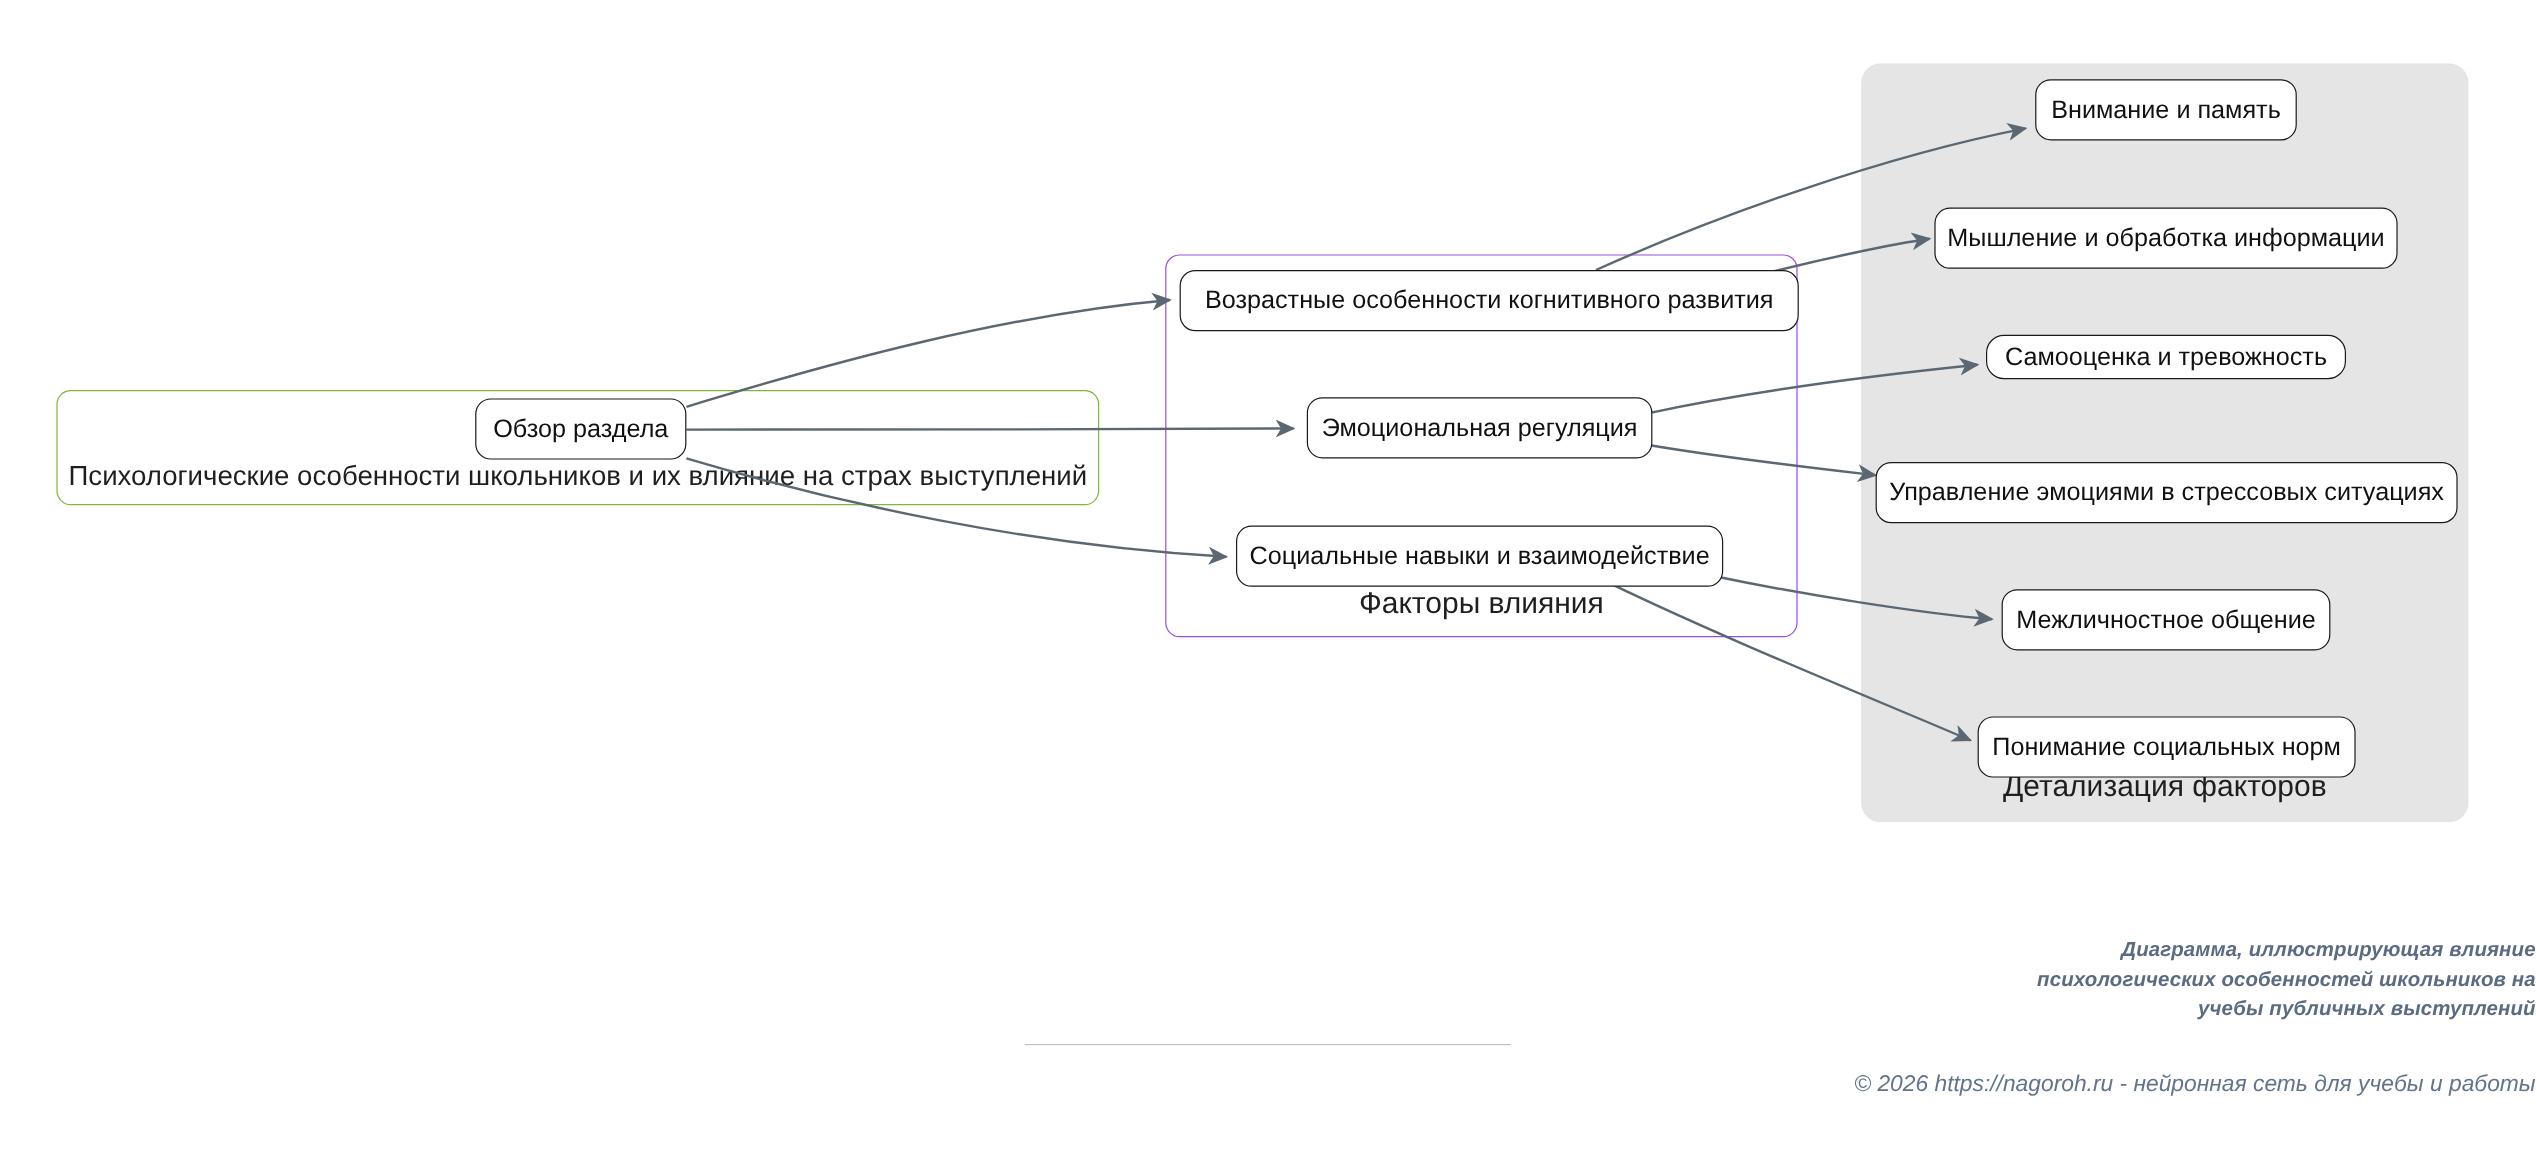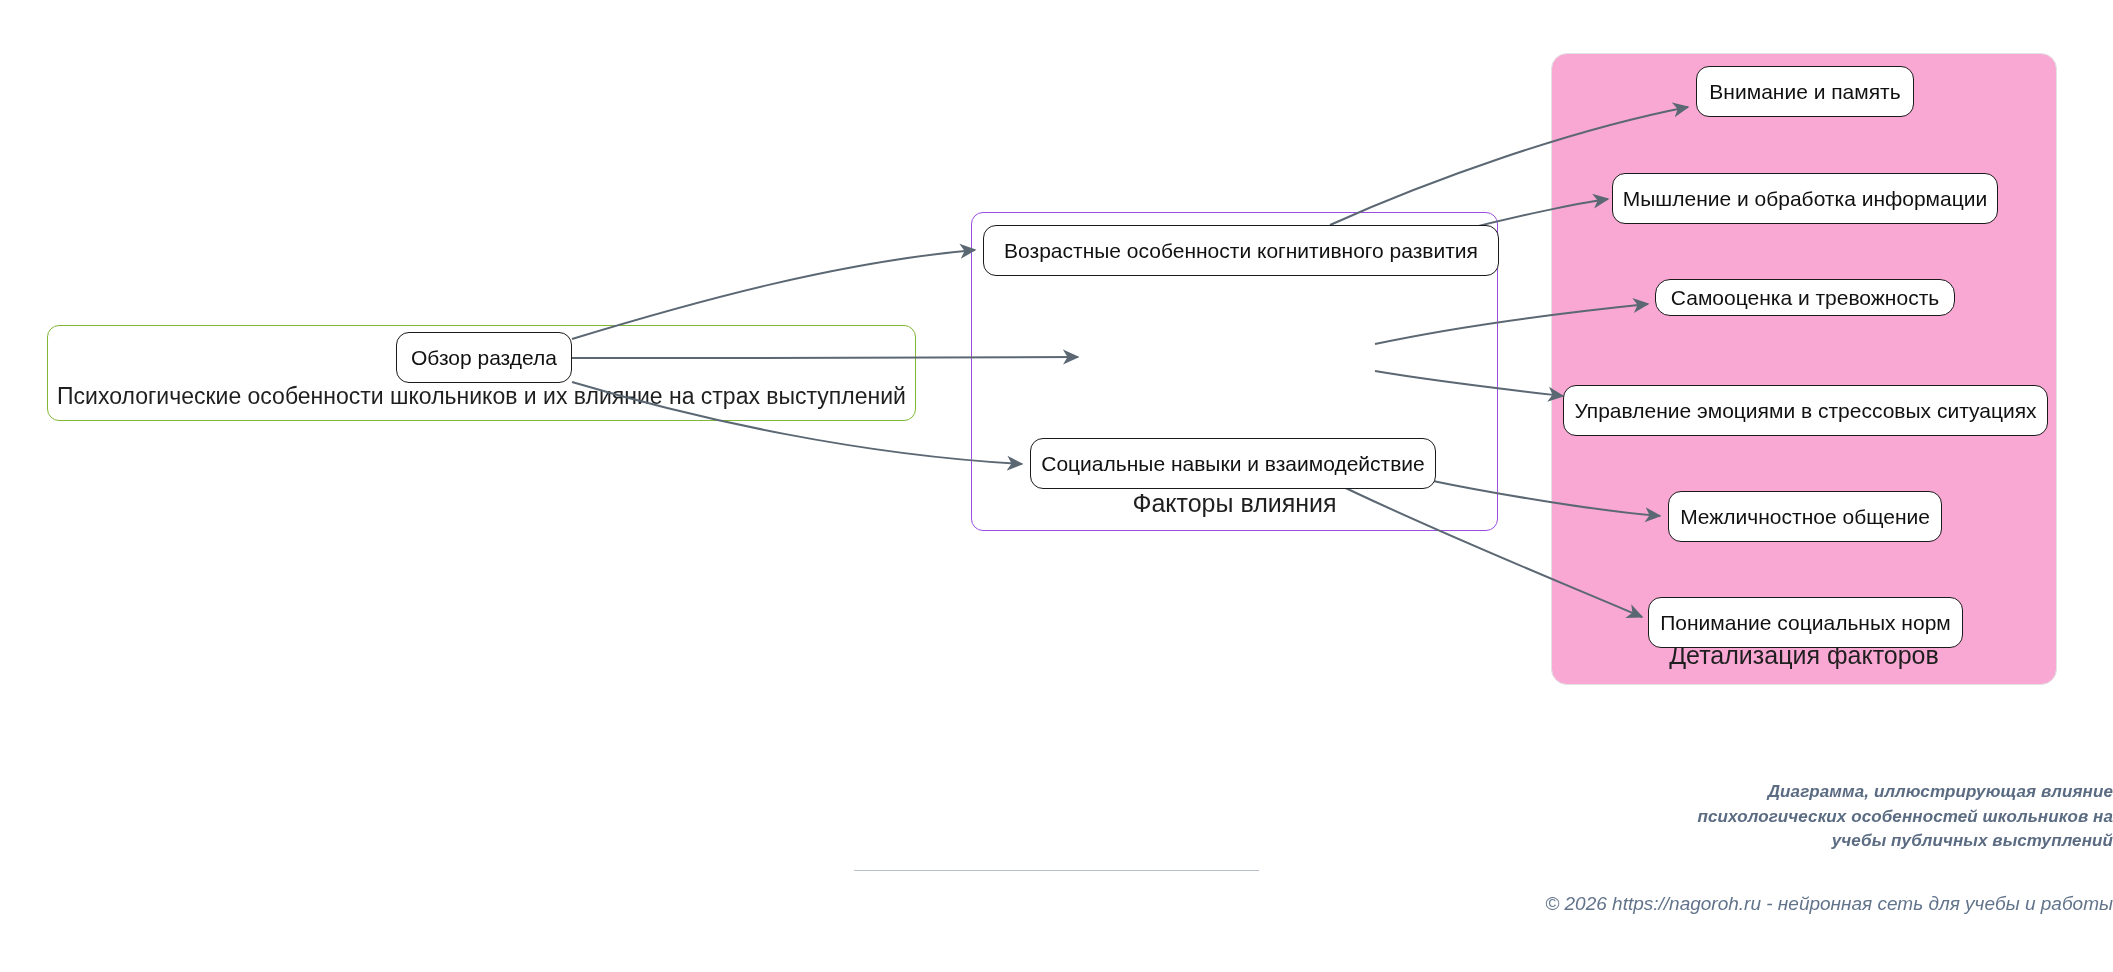--- a/index.html
+++ b/index.html
@@ -59,21 +59,21 @@
   #cluster-factors .cluster-label {
     bottom: 12px;
   }
 
   #cluster-details {
     left: 1551px;
     top: 53px;
     width: 506px;
     height: 632px;
     border: 1.6px solid #e3e3e3;
-    background: #f9a8d4;
+    background: #e5e5e5;
     border-radius: 16px;
   }
   #cluster-details .cluster-label {
     bottom: 14px;
   }
 
   
   .node {
     position: absolute;
     box-sizing: border-box;
@@ -179,20 +179,23 @@
   </div>
 
   <div class="node" id="node-overview" style="left:396px; top:332px; width:176px; height:51px;">
     <span>Обзор раздела</span>
   </div>
 
   <div class="node" id="node-cognitive" style="left:983px; top:225px; width:516px; height:51px;">
     <span>Возрастные особенности когнитивного развития</span>
   </div>
 
+  <div class="node" id="node-emotional" style="left:1089px; top:331px; width:288px; height:51px;">
+    <span>Эмоциональная регуляция</span>
+  </div>
 
   <div class="node" id="node-social" style="left:1030px; top:438px; width:406px; height:51px;">
     <span>Социальные навыки и взаимодействие</span>
   </div>
 
   <div class="node" id="node-attention" style="left:1696px; top:66px; width:218px; height:51px;">
     <span>Внимание и память</span>
   </div>
 
   <div class="node" id="node-thinking" style="left:1612px; top:173px; width:386px; height:51px;">

